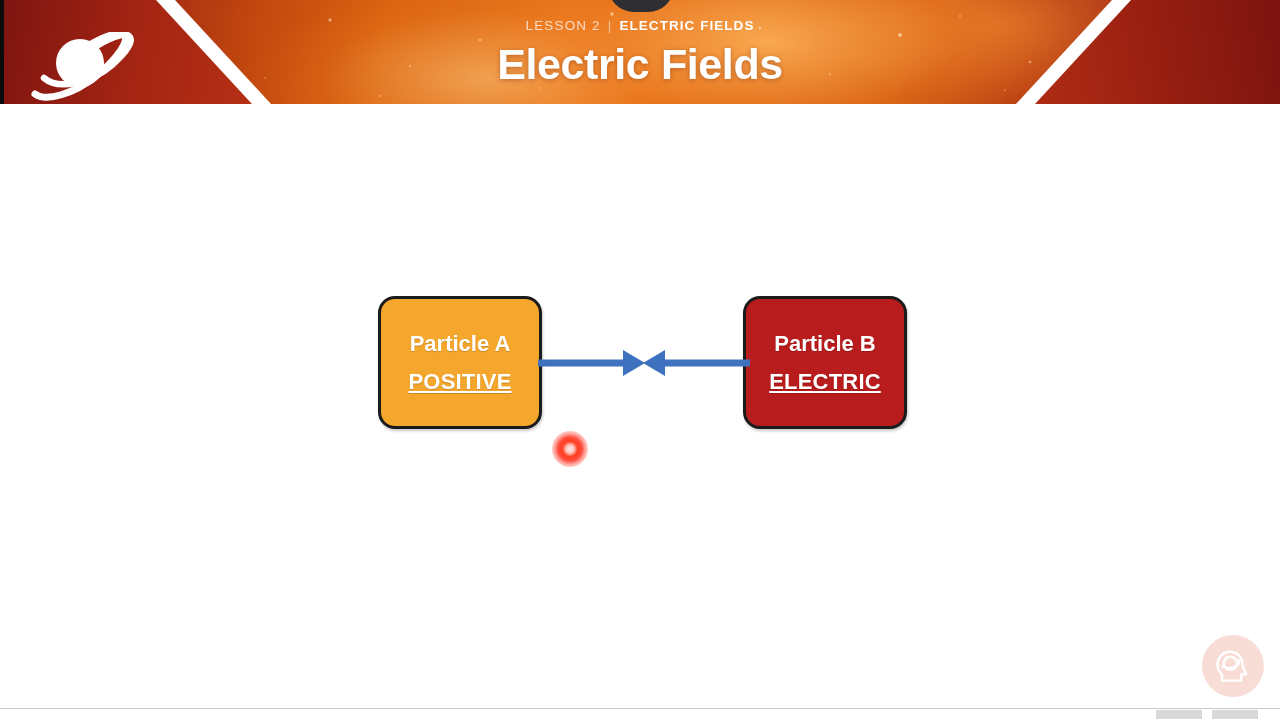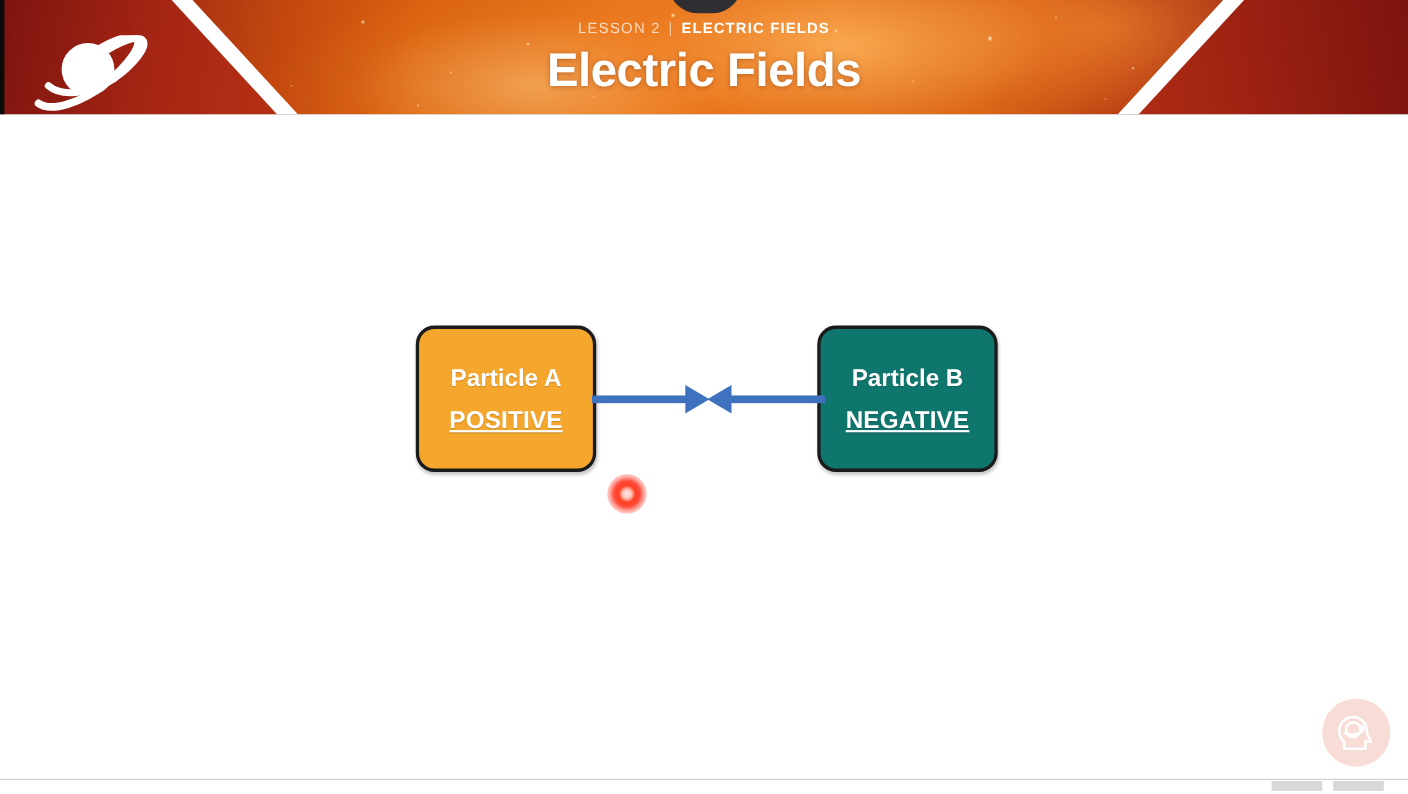--- a/index.html
+++ b/index.html
@@ -215,21 +215,21 @@
     top: 192px;
     width: 164px;
     height: 133px;
     background: #F5A62C;
   }
   .node-b {
     left: 743px;
     top: 192px;
     width: 164px;
     height: 133px;
-    background: #0f766e;
+    background: #b91c1c;
   }
   .node-line1, .node-line2 {
     color: #ffffff;
     font-weight: 700;
     font-size: 22px;
     line-height: 38px;
     text-shadow: 0 1px 1px rgba(0,0,0,0.18);
     white-space: nowrap;
   }
   .node-line2 { letter-spacing: 0.2px; text-decoration: underline; }
@@ -356,21 +356,21 @@
 
     <div class="diagram">
 
       <div class="node node-a">
         <div class="node-line1">Particle A</div>
         <div class="node-line2">POSITIVE</div>
       </div>
 
       <div class="node node-b">
         <div class="node-line1">Particle B</div>
-        <div class="node-line2">NEGATIVE</div>
+        <div class="node-line2">ELECTRIC</div>
       </div>
 
       <div class="connector">
         <svg viewBox="0 0 212 46" width="212" height="46" aria-hidden="true">
 
           <rect x="0" y="19.5" width="86" height="7" fill="#3E72BE"></rect>
 
           <rect x="126" y="19.5" width="86" height="7" fill="#3E72BE"></rect>
 
           <polygon points="85,10 107,23 85,36" fill="#3E72BE"></polygon>

